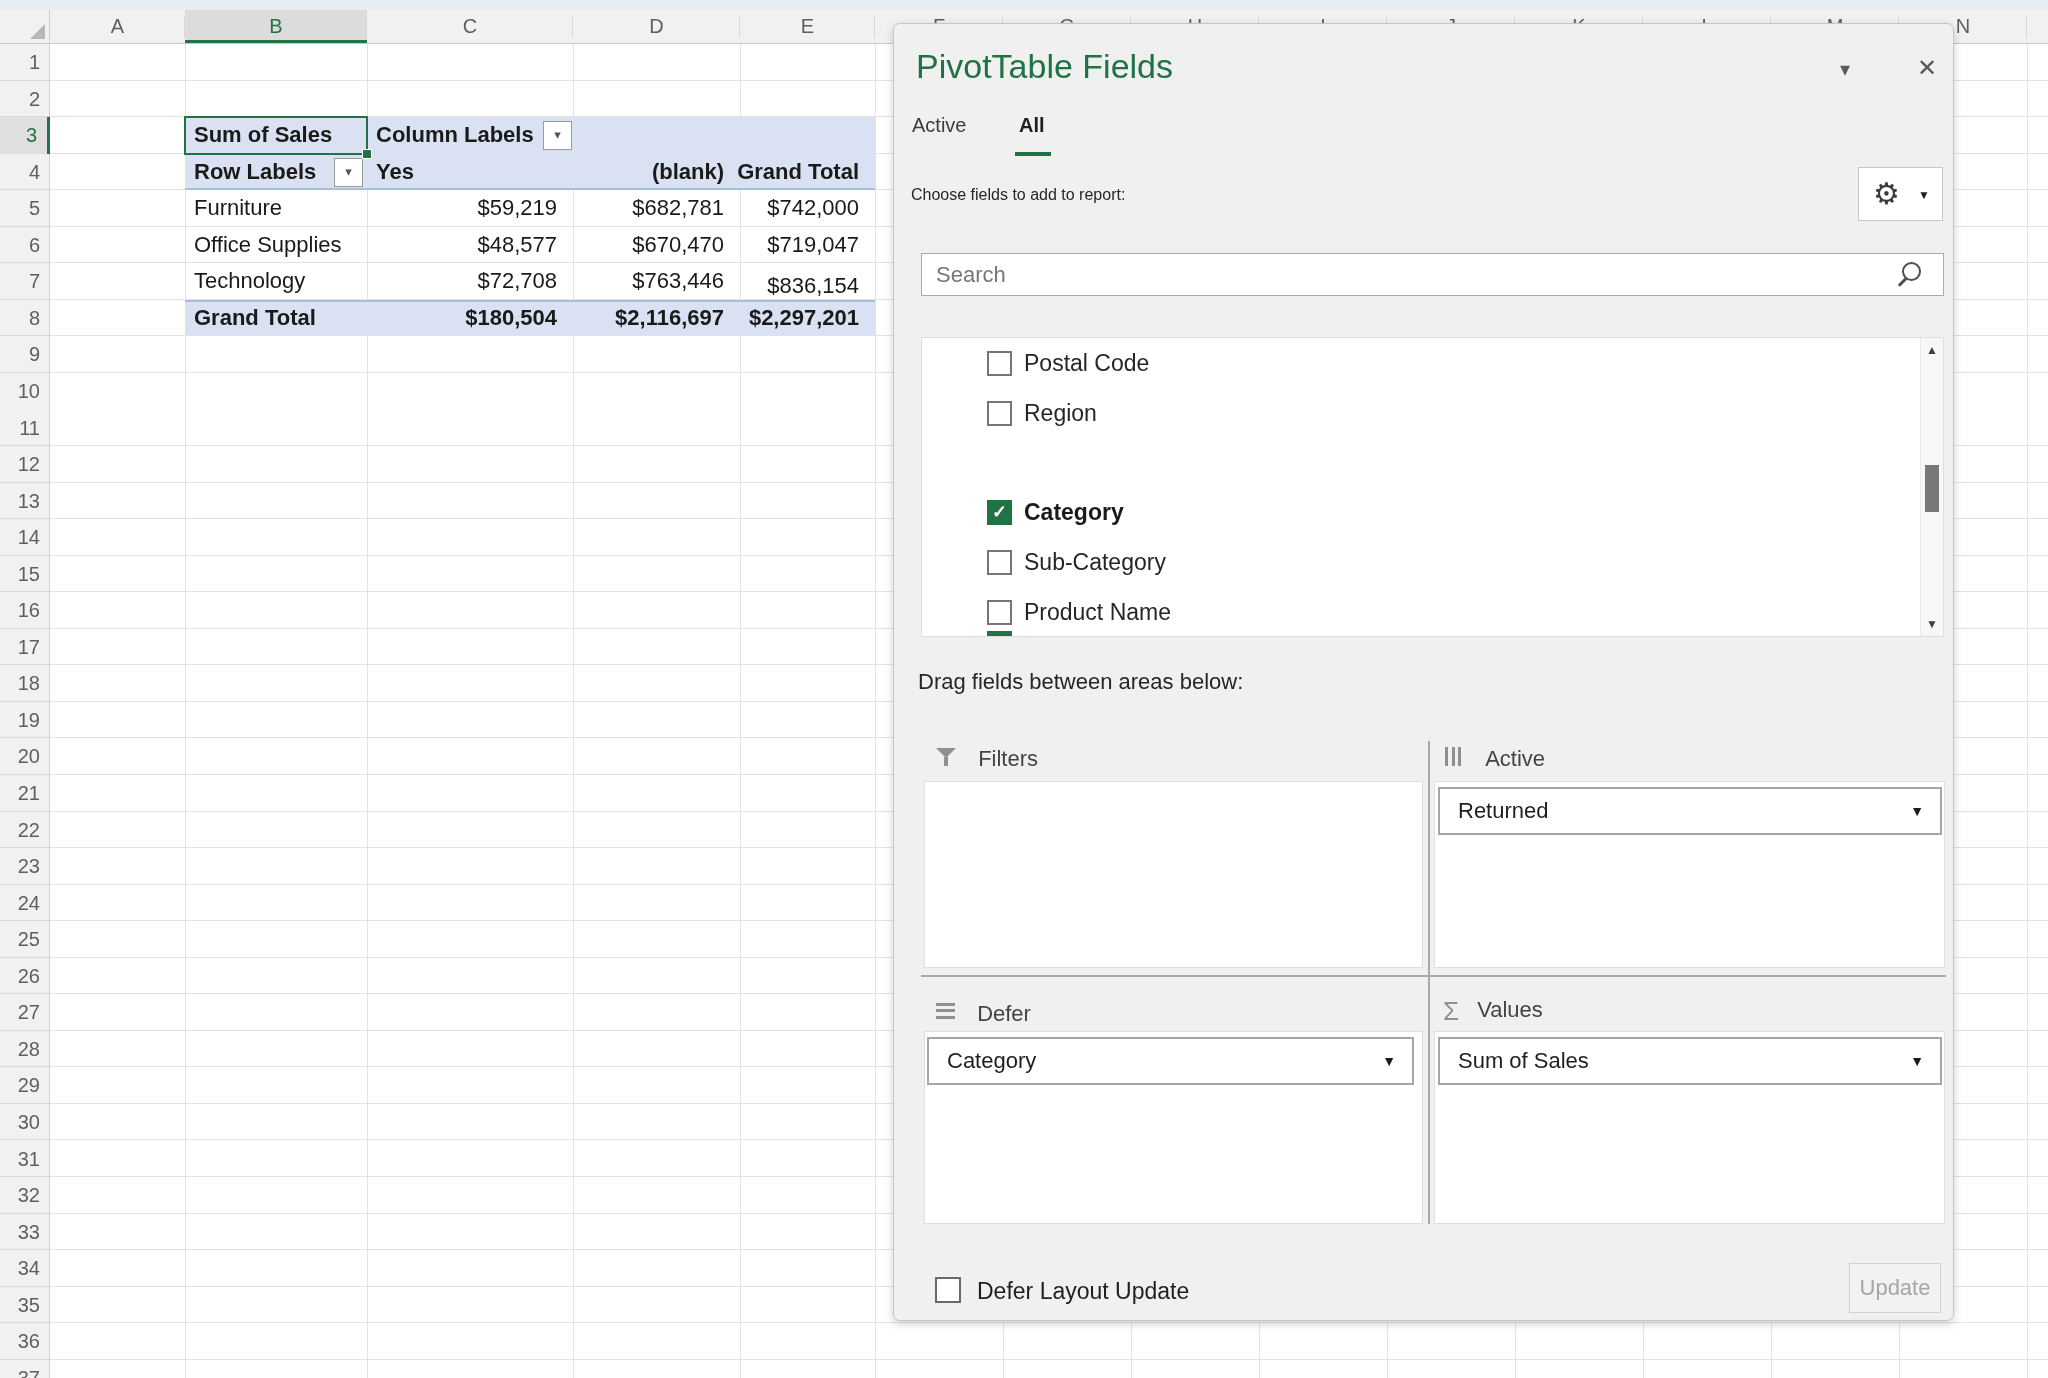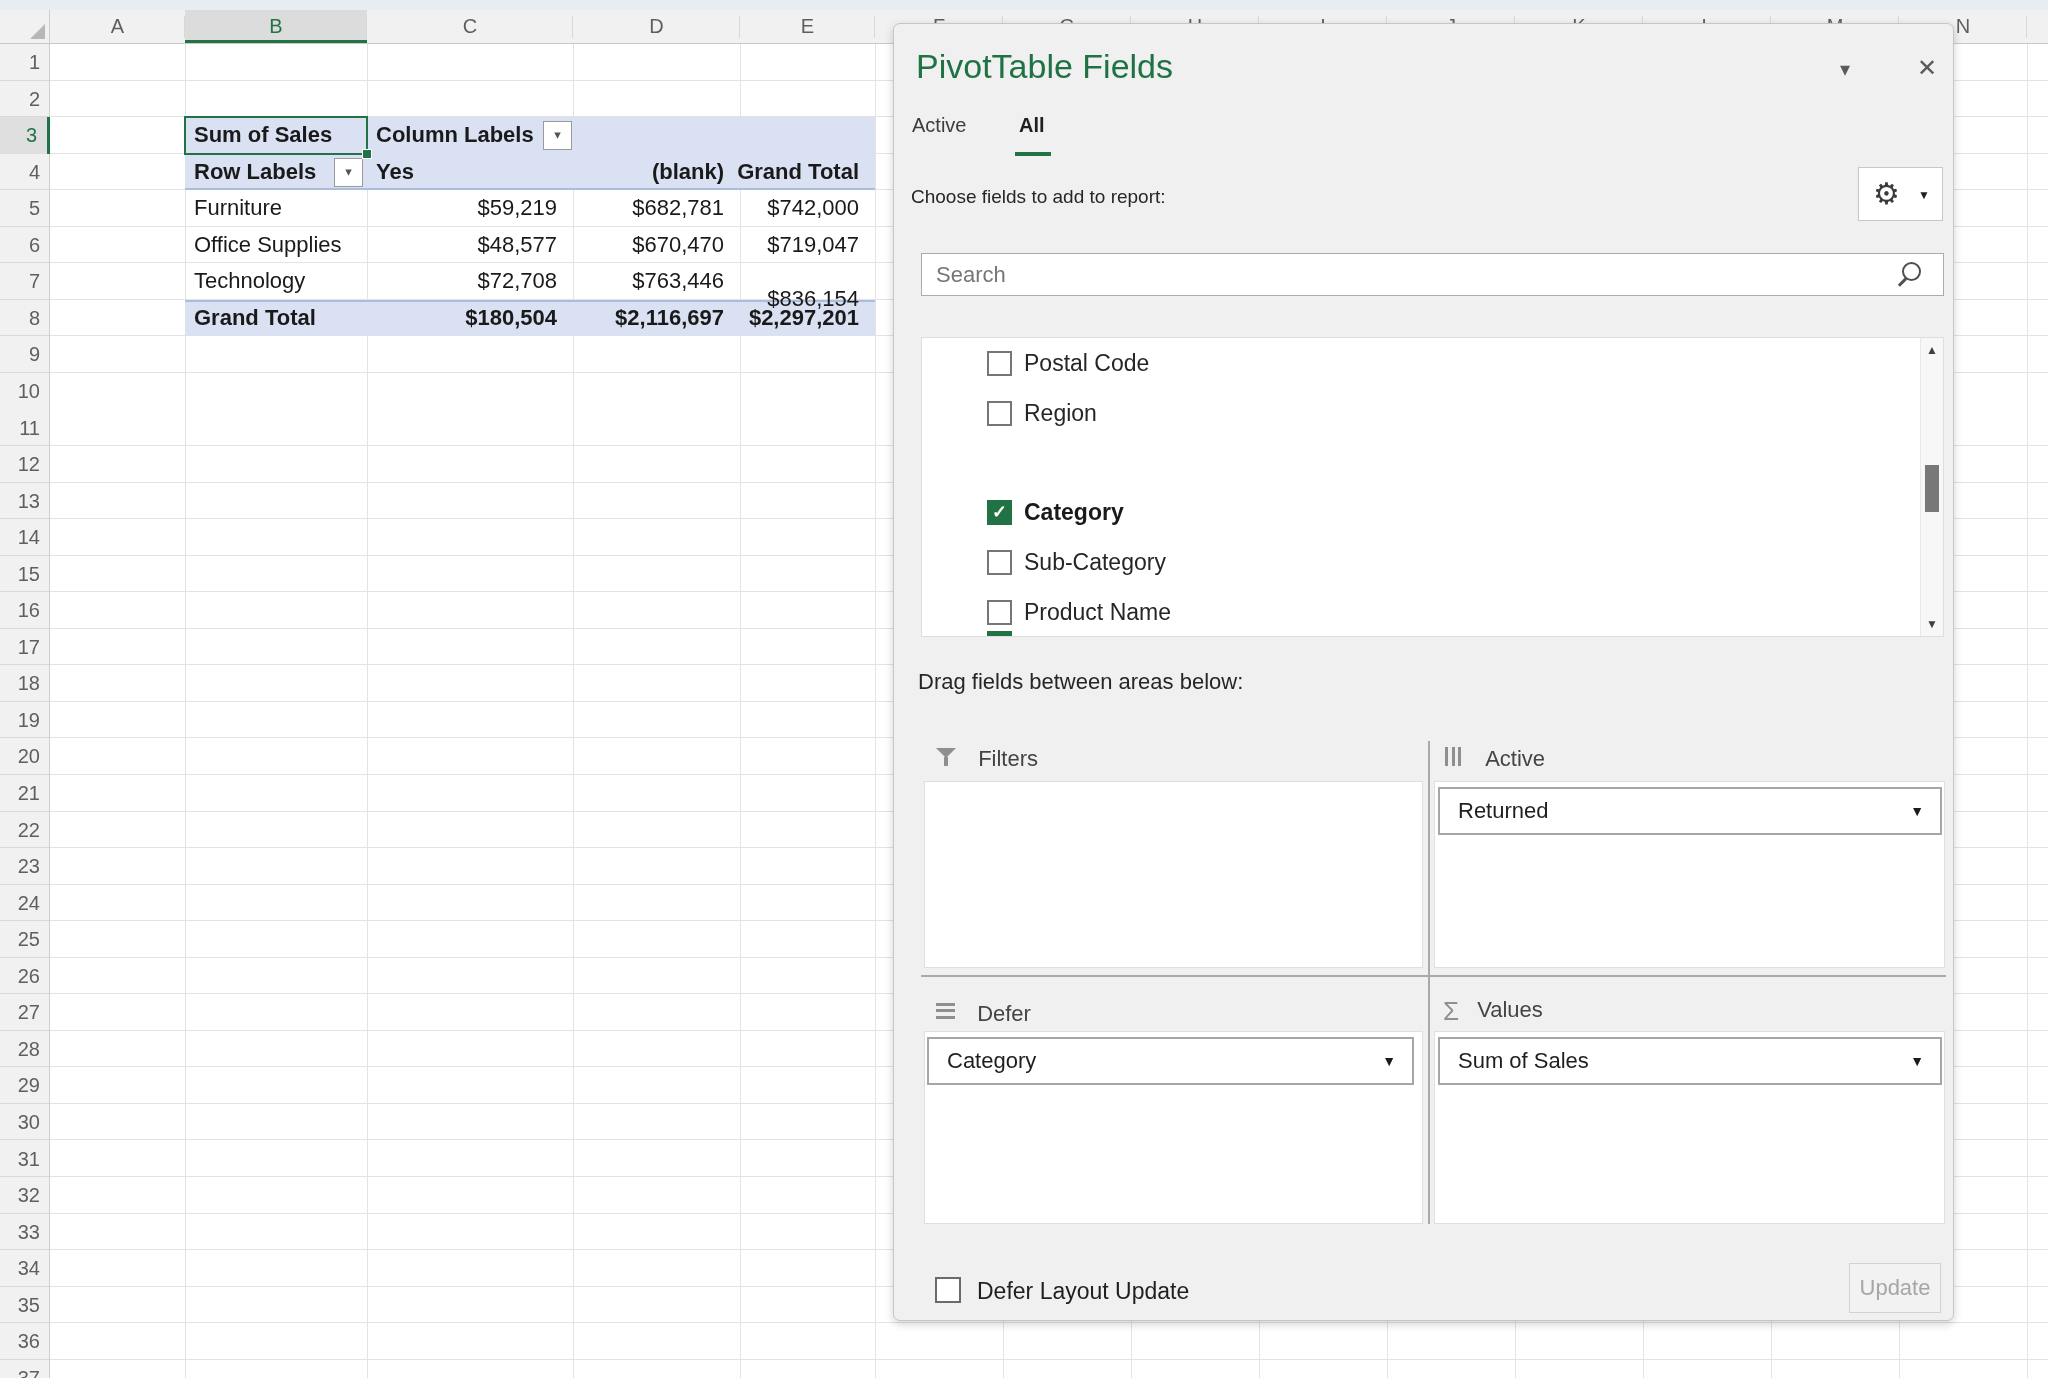--- a/index.html
+++ b/index.html
@@ -31,21 +31,21 @@
   
   #pane{position:absolute;left:893px;top:23px;width:1061px;height:1298px;background:#f0f0f0;border:1px solid #c6c6c6;border-radius:7px;box-sizing:border-box;box-shadow:0 3px 10px rgba(0,0,0,0.18);}
   #pane-title{position:absolute;left:22px;top:23px;font-size:34px;font-weight:400;color:#1F7244;}
   .pane-topbtn{position:absolute;top:28px;width:34px;height:34px;text-align:center;color:#5a5a5a;cursor:default;}
   #pane-collapse{left:934px;font-size:20px;line-height:34px;}
   #pane-close{left:1016px;font-size:24px;line-height:32px;}
   .tab{position:absolute;top:90px;font-size:20px;color:#3d3d3d;}
   #tab-active{left:18px;}
   #tab-all{left:125px;color:#1f1f1f;font-weight:600;text-align:right;}
   #tab-underline{position:absolute;left:121px;top:128px;width:36px;height:4px;background:#217346;}
-  #choose-label{position:absolute;left:17px;top:162px;font-size:19px;color:#262626;}
+  #choose-label{position:absolute;left:17px;top:162px;font-size:16px;color:#262626;}
   #gear-btn{position:absolute;left:964px;top:143px;width:85px;height:54px;background:#fff;border:1px solid #c8c8c8;box-sizing:border-box;}
   #gear-btn .gear{position:absolute;left:14px;top:8px;font-size:30px;color:#3b3b3b;}
   #gear-btn .arr{position:absolute;right:12px;top:20px;font-size:12px;color:#1f1f1f;}
   #search-box{position:absolute;left:27px;top:229px;width:1023px;height:43px;background:#fff;border:1px solid #ababab;box-sizing:border-box;}
   #search-box .ph{position:absolute;left:14px;top:8px;font-size:22px;color:#767676;}
   .icon-search{position:absolute;right:22px;top:8px;width:15px;height:15px;border:2.5px solid #505050;border-radius:50%;}
   .icon-search::after{content:"";position:absolute;width:2.5px;height:10px;background:#505050;left:-3px;top:13px;transform:rotate(45deg);}
   #field-list{position:absolute;left:27px;top:313px;width:1023px;height:300px;background:#fff;border:1px solid #dedede;box-sizing:border-box;overflow:hidden;}
   .fitem{position:absolute;left:0;width:970px;height:49.8px;}
   .chk{position:absolute;left:65px;top:12px;width:25px;height:25px;background:#fff;border:2px solid #767676;box-sizing:border-box;}
@@ -189,21 +189,21 @@
       <div class="pcell r" style="left: 380px; width: 185px; top: 190.2px; height: 36.55px; line-height: 36.55px;">$59,219</div>
       <div class="pcell r" style="left: 450px; width: 282px; top: 190.2px; height: 36.55px; line-height: 36.55px;">$682,781</div>
       <div class="pcell r" style="left: 600px; width: 267px; top: 190.2px; height: 36.55px; line-height: 36.55px;">$742,000</div>
       <div class="pcell l" style="left: 189px; width: 175px; top: 226.75px; height: 36.55px; line-height: 36.55px;">Office Supplies</div>
       <div class="pcell r" style="left: 380px; width: 185px; top: 226.75px; height: 36.55px; line-height: 36.55px;">$48,577</div>
       <div class="pcell r" style="left: 450px; width: 282px; top: 226.75px; height: 36.55px; line-height: 36.55px;">$670,470</div>
       <div class="pcell r" style="left: 600px; width: 267px; top: 226.75px; height: 36.55px; line-height: 36.55px;">$719,047</div>
       <div class="pcell l" style="left: 189px; width: 175px; top: 263.3px; height: 36.55px; line-height: 36.55px;">Technology</div>
       <div class="pcell r" style="left: 380px; width: 185px; top: 263.3px; height: 36.55px; line-height: 36.55px;">$72,708</div>
       <div class="pcell r" style="left: 450px; width: 282px; top: 263.3px; height: 36.55px; line-height: 36.55px;">$763,446</div>
-      <div class="pcell r" style="left: 600px; width: 267px; top: 281px; height: 36.55px; line-height: 36.55px;">$836,154</div>
+      <div class="pcell r" style="left: 600px; width: 267px; top: 268px; height: 36.55px; line-height: 36.55px;">$836,154</div>
       <div class="pcell b l" style="left: 189px; width: 175px; top: 299.85px; height: 36.55px; line-height: 36.55px;">Grand Total</div>
       <div class="pcell b r" style="left: 380px; width: 185px; top: 299.85px; height: 36.55px; line-height: 36.55px;">$180,504</div>
       <div class="pcell b r" style="left: 450px; width: 282px; top: 299.85px; height: 36.55px; line-height: 36.55px;">$2,116,697</div>
       <div class="pcell b r" style="left: 600px; width: 267px; top: 299.85px; height: 36.55px; line-height: 36.55px;">$2,297,201</div>
       <div class="ddbtn" style="left: 543px; top: 121.1px;">▾</div>
       <div class="ddbtn" style="left: 334px; top: 157.65px;">▾</div>
       <div id="selbox" style="left: 183.5px; top: 115.6px; width: 184px; height: 39px;"></div>
       <div id="selhandle" style="left: 362px; top: 149.1px;"></div>
     </div>
 

